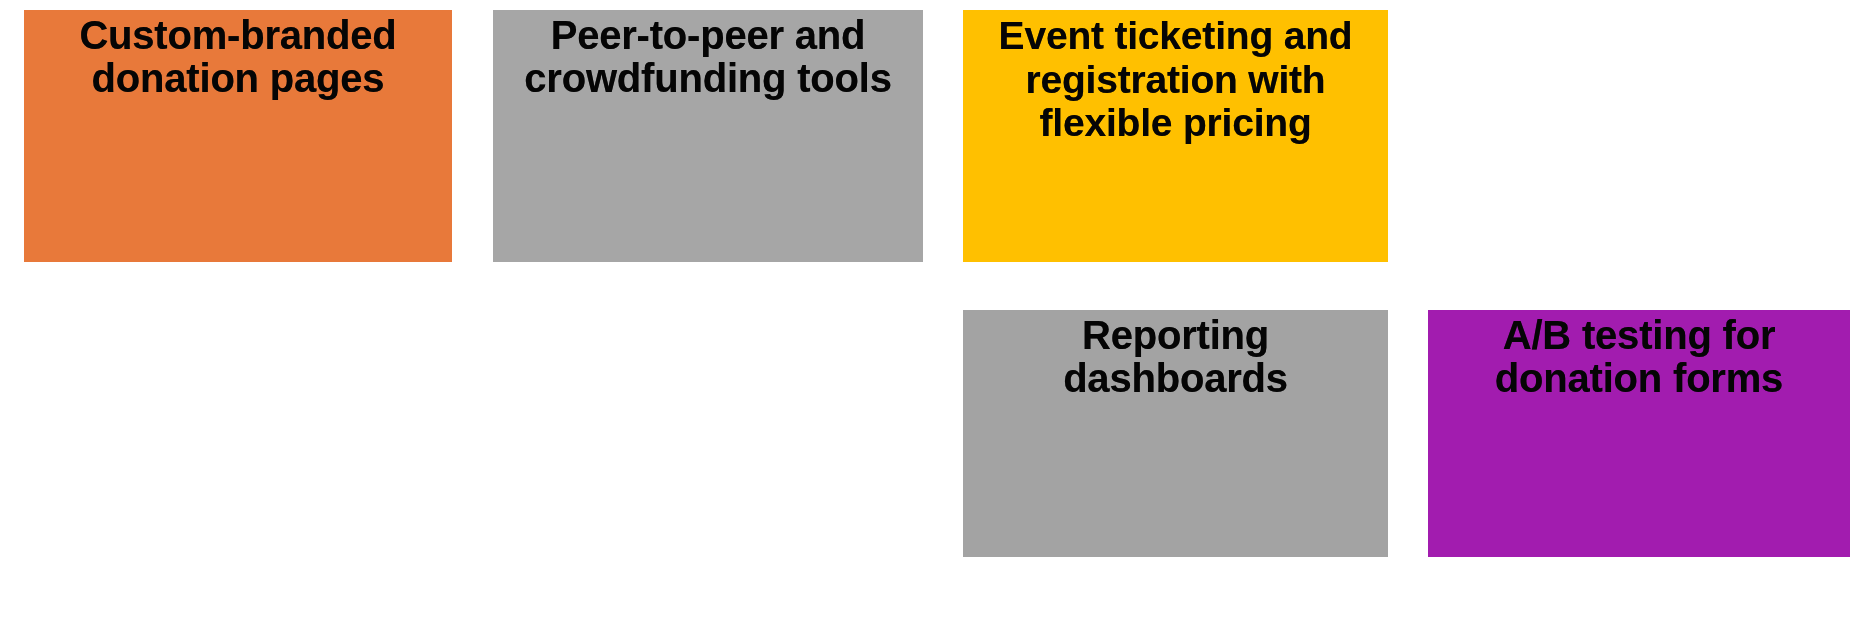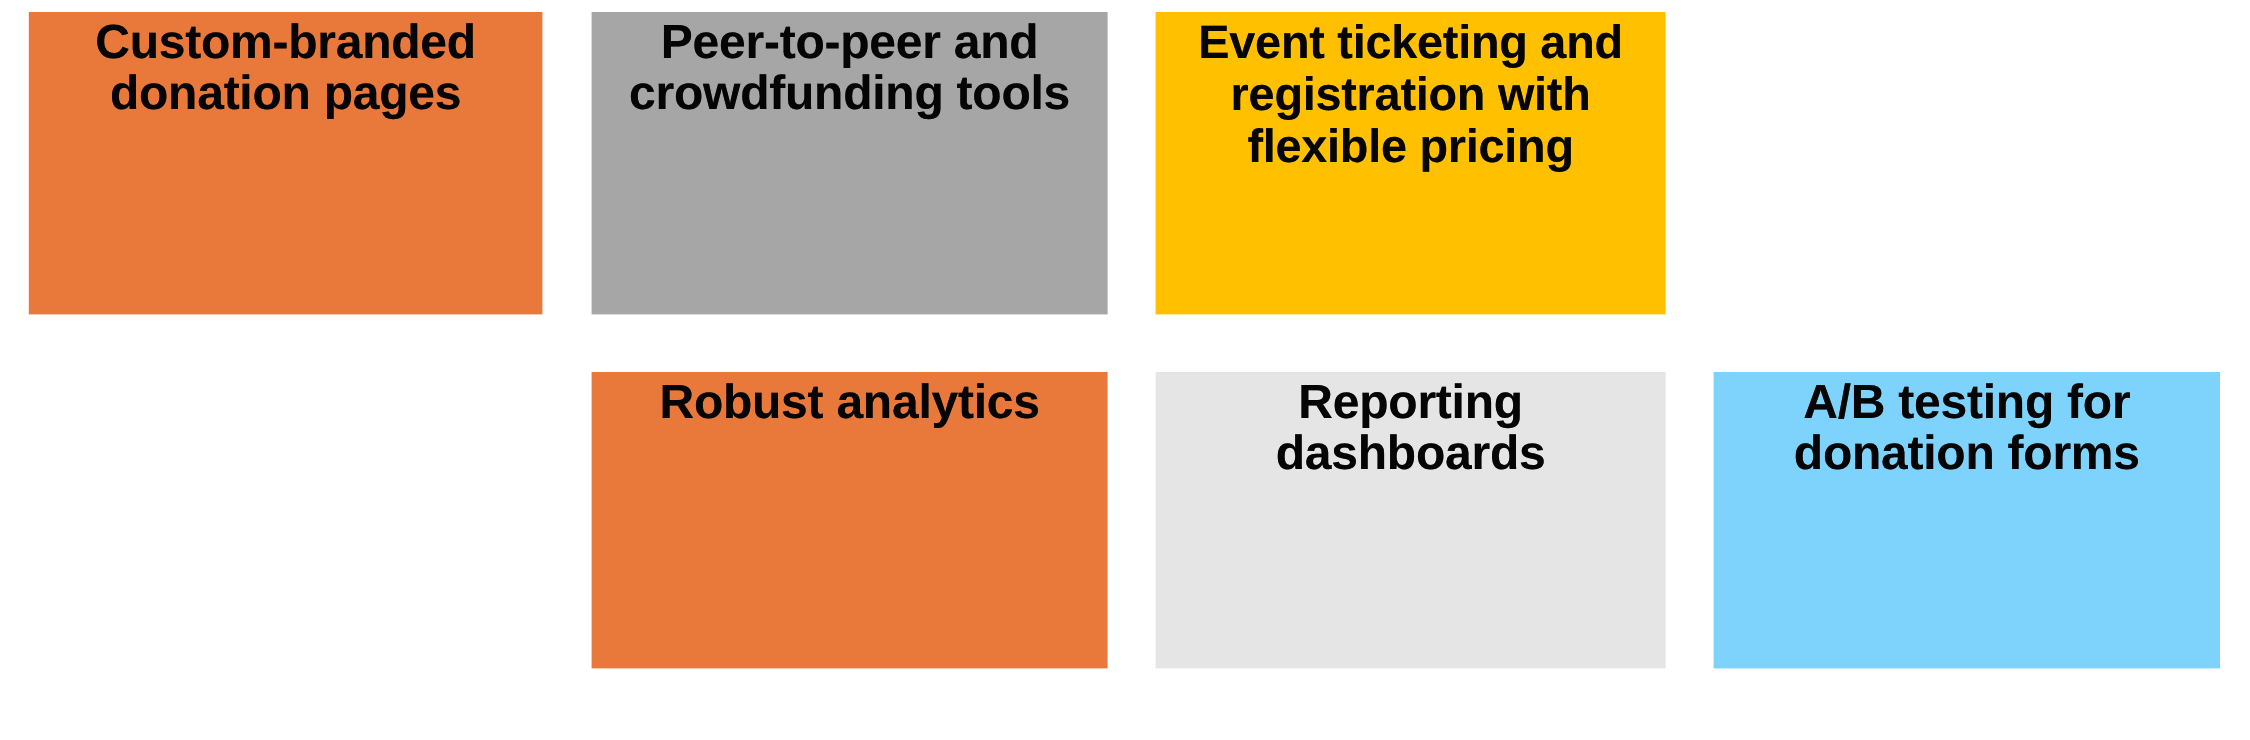--- a/index.html
+++ b/index.html
@@ -85,27 +85,24 @@
 flexible pricing</span>
   </div>
 
   <div class="card row-1 col-2 fill-gray" style="background-color: rgb(166, 166, 166);">
     <span class="card-label" style="color: rgb(5, 5, 5);">Peer-to-peer and
 crowdfunding tools</span>
   </div>
 
 
 
-  <div class="card row-2 col-2 fill-orange" style="background-color: rgb(232, 121, 58);">
-    <span class="card-label" style="color: rgb(5, 5, 5);">Robust analytics</span>
-  </div>
 
-  <div class="card row-2 col-3 fill-gray" style="background-color: #e5e5e5;">
+  <div class="card row-2 col-3 fill-gray" style="background-color: #a3a3a3;">
     <span class="card-label" style="color: rgb(5, 5, 5);">Reporting
 dashboards</span>
   </div>
 
-  <div class="card row-2 col-4 fill-yellow" style="background-color: #7dd3fc;">
+  <div class="card row-2 col-4 fill-yellow" style="background-color: #a21caf;">
     <span class="card-label" style="color: rgb(5, 5, 5);">A/B testing for
 donation forms</span>
   </div>
 
 </div>
 
 </body></html>

